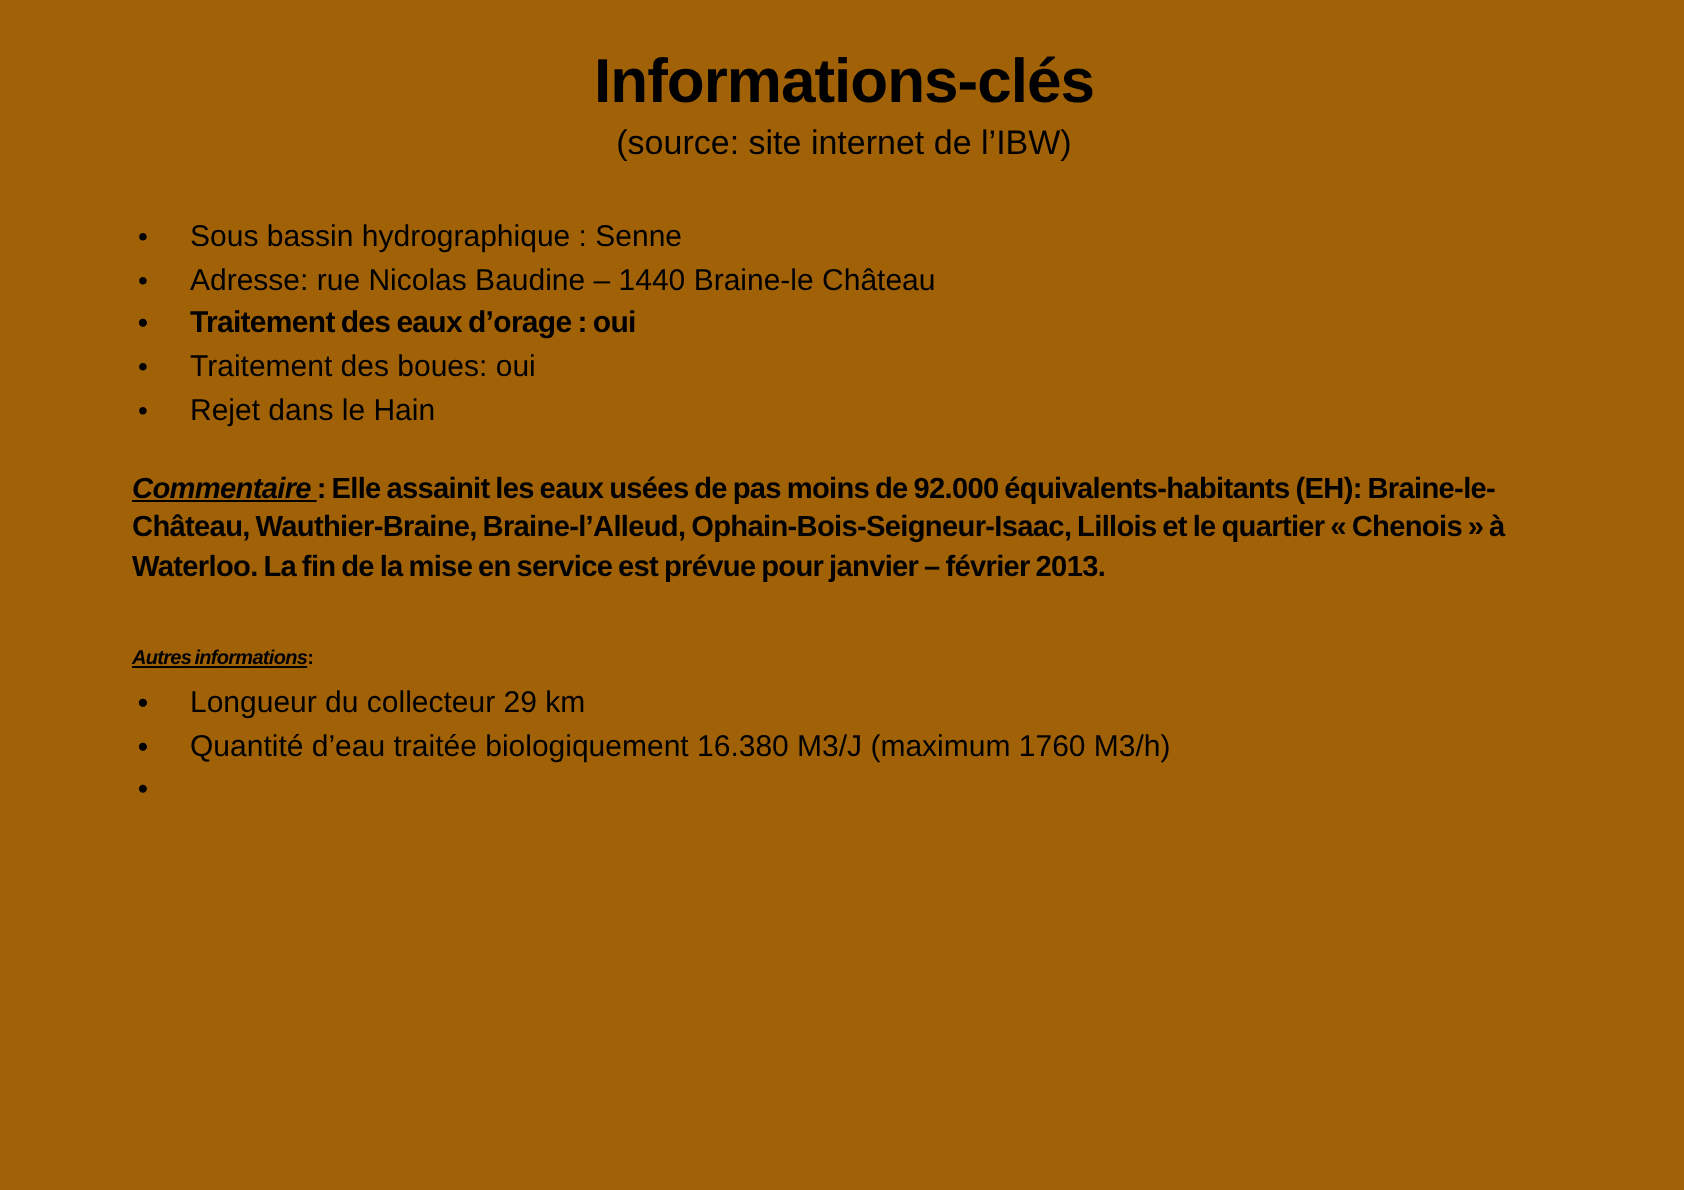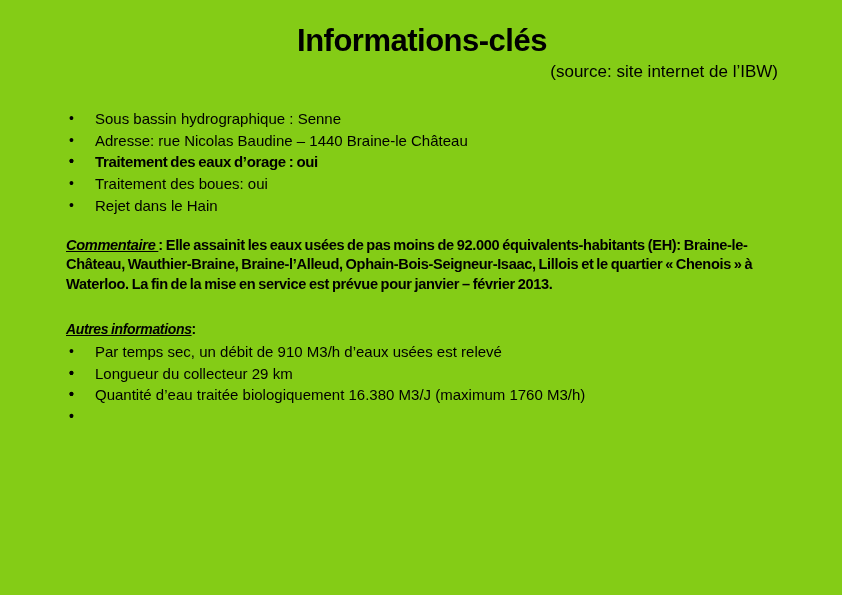--- a/index.html
+++ b/index.html
@@ -5,33 +5,33 @@
   html, body { margin: 0; padding: 0; background: #ffffff; }
   body {
     width: 842px; height: 595px;
     font-family: "Liberation Sans", "DejaVu Sans", sans-serif;
     color: #000000;
   }
   .page {
     box-sizing: border-box;
     width: 842px; height: 595px;
     padding: 22px 64px 0 66px;
-    background: #84cc16;
+    background: #a16207;
     overflow: hidden;
   }
   .title {
     margin: 0;
     text-align: center;
     font-size: 31px;
     font-weight: bold;
     letter-spacing: -0.5px;
     line-height: 38px;
   }
   .subtitle {
-    text-align: right;
+    text-align: center;
     font-size: 17px;
     line-height: 22px;
     margin-top: 1px;
   }
   ul.list { list-style: none; margin: 0; padding: 0; }
   ul.facts { margin-top: 25px; }
   .item {
     position: relative;
     padding-left: 29px;
     font-size: 15px;
@@ -45,21 +45,21 @@
   }
   .para {
     margin: 0;
     font-weight: bold;
     font-size: 14.6px;
     line-height: 19.8px;
     letter-spacing: -0.35px;
     word-spacing: -0.8px;
   }
   .para.comment { margin-top: 19px; }
-  .para.heading { margin-top: 24px; font-size: 14px; line-height: 21px; }
+  .para.heading { margin-top: 24px; font-size: 10px; line-height: 21px; }
   ul.autres { margin-top: 1px; }
   .u { text-decoration: underline; font-style: italic; }
   .u-full .txt { text-decoration: underline; }
 </style>
 </head>
 <body>
 
 <div class="page">
 
   <h1 class="title">Informations-clés</h1>
@@ -91,21 +91,20 @@
     </li>
   </ul>
 
   <p class="para comment"><span class="u">Commentaire </span><span>: </span><span>Elle assainit les eaux usées de pas moins de 92.000 équivalents-habitants (EH): Braine-le-Château, Wauthier-Braine, Braine-l’Alleud, Ophain-Bois-Seigneur-Isaac, Lillois et le quartier « Chenois » à Waterloo. La fin de la mise en service est prévue pour janvier – février 2013.</span></p>
 
   <p class="para heading"><span class="u">Autres informations</span><span>:</span></p>
 
   <ul class="list autres">
     <li class="item">
       <span class="dot">•</span>
-      <span class="txt">Par temps sec, un débit de 910 M3/h d’eaux usées est relevé</span>
     </li>
     <li class="item b">
       <span class="dot">•</span>
     </li>
     <li class="item">
       <span class="dot">•</span>
       <span class="txt">Longueur du collecteur 29 km</span>
     </li>
     <li class="item b">
       <span class="dot">•</span>

